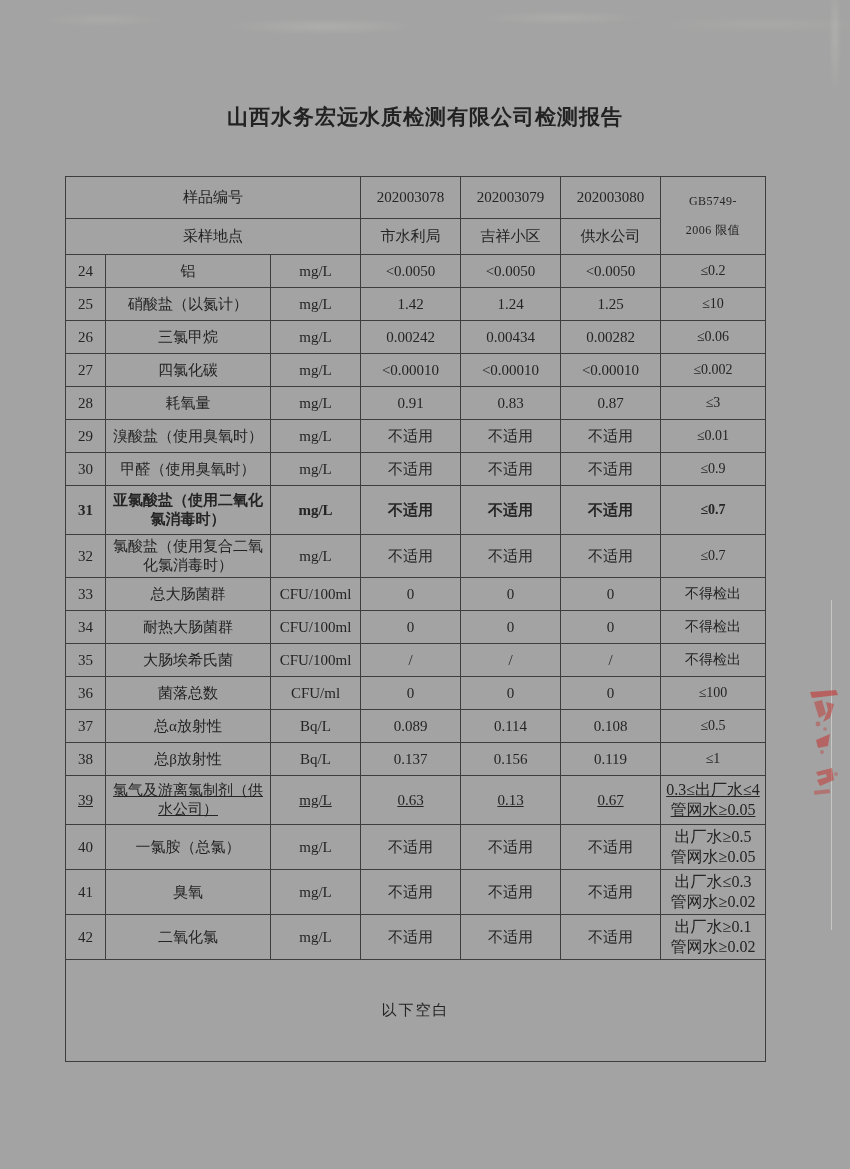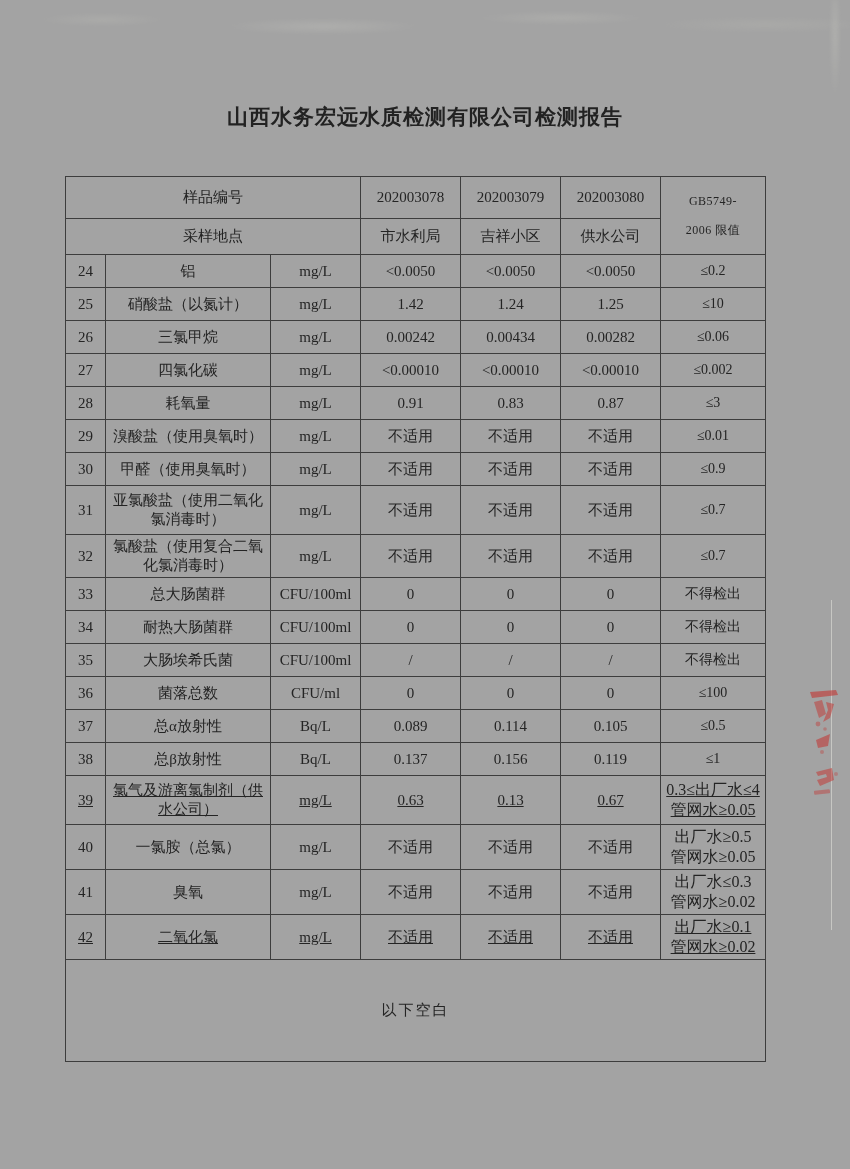--- a/index.html
+++ b/index.html
@@ -72,26 +72,26 @@
     padding: 2px 4px;
     line-height: 1.25;
     overflow: hidden;
   }
   td.name-cell { text-align: left; padding-left: 7px; padding-right: 4px; }
   td.limit-cell { font-size: 14px; }
   td.limit-small { font-size: 16px; white-space: pre-line; line-height: 1.35; }
   tr.hrow1 { height: 42px; }
   tr.hrow2 { height: 36px; }
   tr.r { height: 33px; }
-  tr.r-tall { height: 49px; }
+  tr.r-tall { height: 49px; font-weight: bold; }
   tr.r-m { height: 43px; font-family: Liberation Serif, serif; }
   tr.r39 { height: 49px; text-decoration: underline; }
   tr.r40 { height: 26px; }
   tr.r41 { height: 41px; }
-  tr.r42 { height: 42px; text-decoration: underline; }
+  tr.r42 { height: 42px; }
   tr.blank-row { height: 102px; }
   td.blank-cell {
     text-align: left;
     vertical-align: top;
     padding: 12px 10px;
     letter-spacing: 2px;
   }
   .limit-head div { line-height: 1.2; }
   .limit-head { font-size: 12px; letter-spacing: .5px; }
   
@@ -268,21 +268,21 @@
         <td>0</td>
         <td>0</td>
         <td class="limit-cell">≤100</td>
       </tr>
       <tr class="r">
         <td>37</td>
         <td class="name-cell">总α放射性</td>
         <td>Bq/L</td>
         <td>0.089</td>
         <td>0.114</td>
-        <td>0.105</td>
+        <td>0.108</td>
         <td class="limit-cell">≤0.5</td>
       </tr>
       <tr class="r">
         <td>38</td>
         <td class="name-cell">总β放射性</td>
         <td>Bq/L</td>
         <td>0.137</td>
         <td>0.156</td>
         <td>0.119</td>
         <td class="limit-cell">≤1</td>

